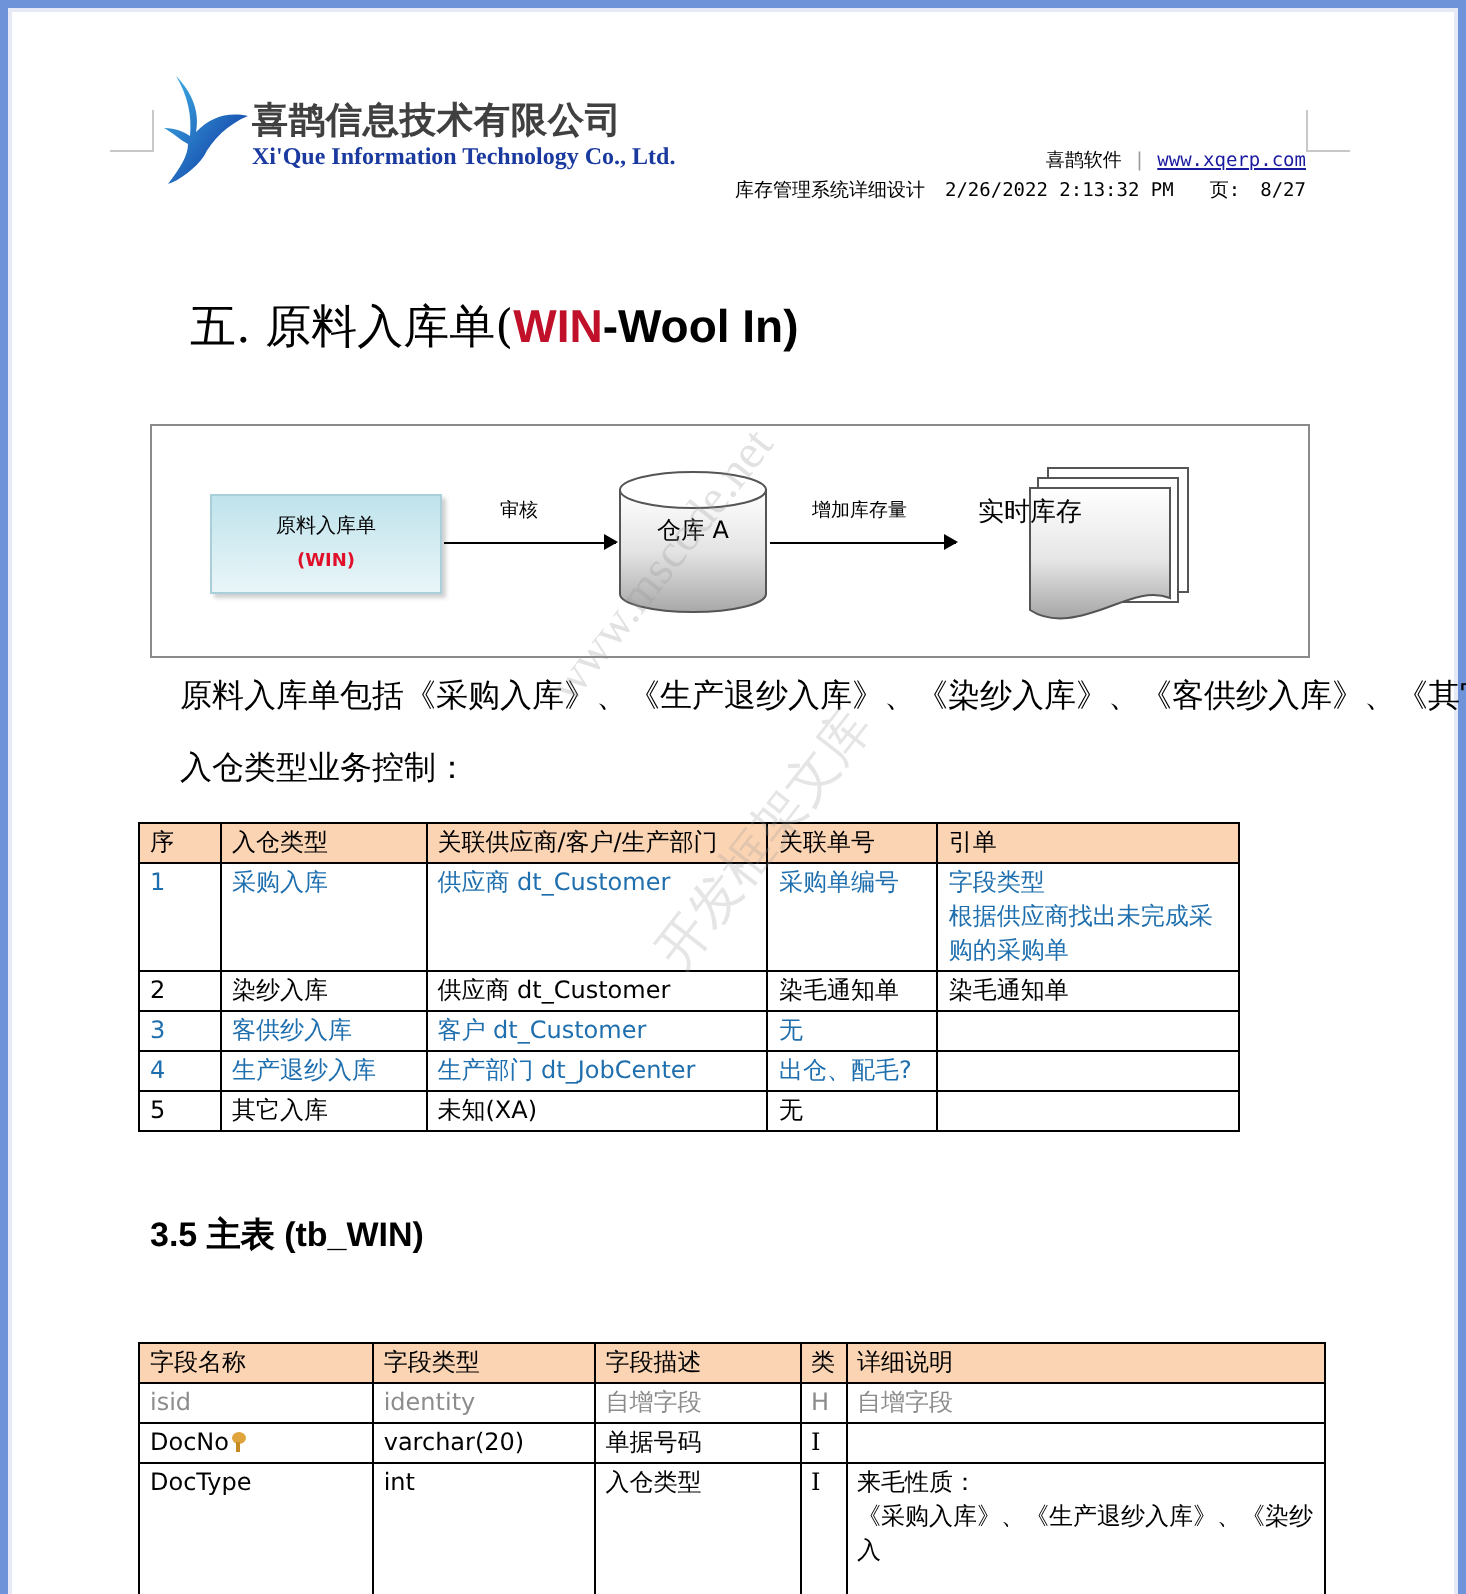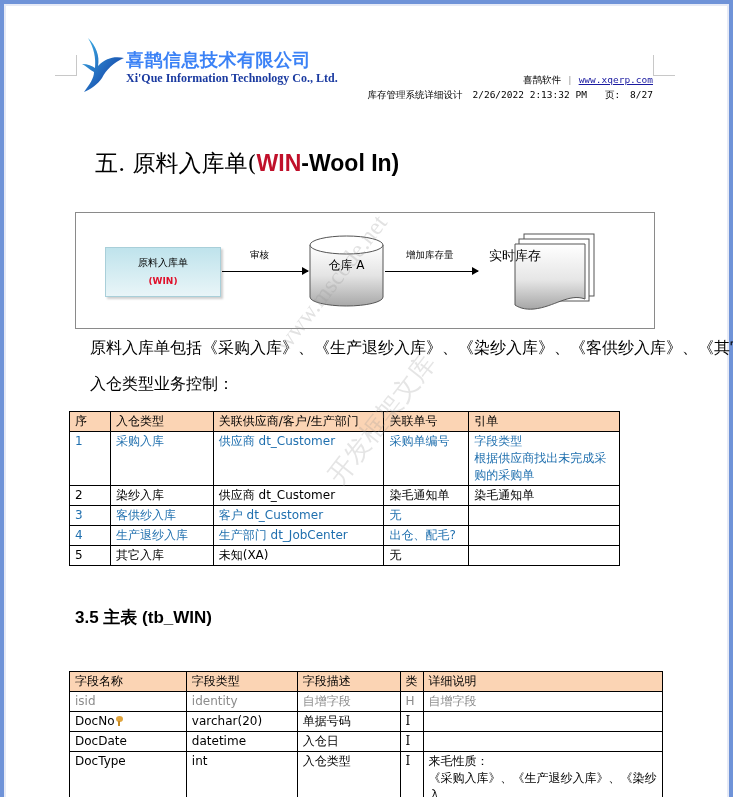--- a/index.html
+++ b/index.html
@@ -12,21 +12,21 @@
     }
     .page-frame::before {
       content: ""; position: absolute; left: 0; top: 0; right: 0; bottom: 0;
       border-left: 2px solid #e6eaf6; border-top: 2px solid #e6eaf6; border-right: 2px solid #e6eaf6;
     }
 
     .crop-mark { position: absolute; background: #c8c8c8; }
 
     
     .logo { position: absolute; left: 80px; top: 36px; width: 240px; height: 60px; }
-    .logo-cn { position: absolute; left: 46px; top: 12px; font-family: "DejaVu Sans", sans-serif; font-weight: bold; font-size: 18px; color: #3b82f6; letter-spacing: 0.5px; }
+    .logo-cn { position: absolute; left: 46px; top: 12px; font-family: "DejaVu Sans", sans-serif; font-weight: bold; font-size: 18px; color: #404040; letter-spacing: 0.5px; }
     .logo-en { position: absolute; left: 46px; top: 35px; font-family: "Liberation Serif", serif; font-weight: bold; font-size: 12px; color: #1a3aa0; white-space: nowrap; }
 
     .hdr-line1 { position: absolute; right: 80px; top: 74px; font-size: 9.5px; font-family: "DejaVu Sans Mono", monospace; white-space: nowrap; }
     .hdr-line1 .sep { color: #999; margin: 0 6px; }
     .hdr-line1 a { color: #1a1aa0; text-decoration: underline; }
     .hdr-line2 { position: absolute; right: 80px; top: 89px; font-size: 9.5px; font-family: "DejaVu Sans Mono", monospace; white-space: nowrap; }
     .hdr-line2 span { margin-left: 10px; }
 
     
     .doc-title { position: absolute; left: 95px; top: 148px; font-size: 23px; white-space: nowrap; }
@@ -235,27 +235,20 @@
     <td>自增字段</td>
   </tr>
   <tr>
     <td><span>DocNo</span><span class="key-icon"></span></td>
     <td>varchar(20)</td>
     <td>单据号码</td>
     <td class="serif">I</td>
     <td></td>
   </tr>
   <tr>
-    <td>DocDate</td>
-    <td>datetime</td>
-    <td>入仓日</td>
-    <td class="serif">I</td>
-    <td></td>
-  </tr>
-  <tr>
     <td style="height:80px">DocType</td>
     <td>int</td>
     <td>入仓类型</td>
     <td class="serif">I</td>
     <td>
       <div>来毛性质：</div>
       <div>《采购入库》、《生产退纱入库》、《染纱入</div>
 
     </td>
   </tr>

